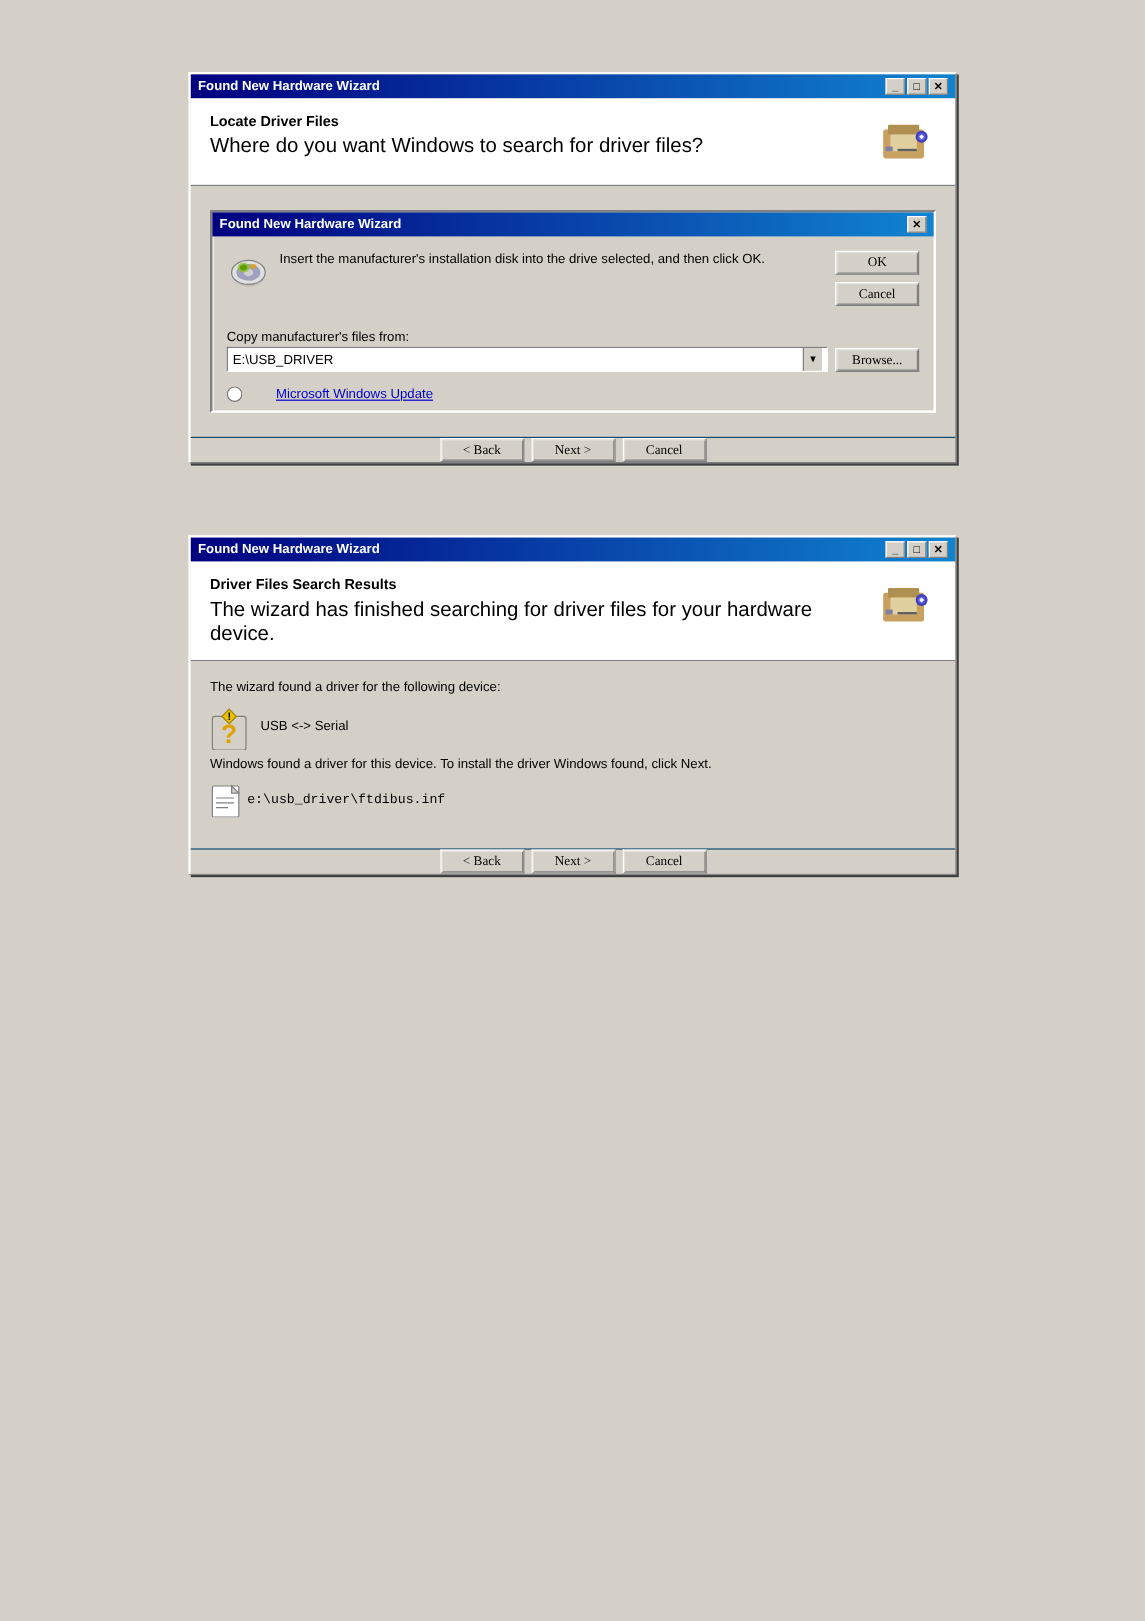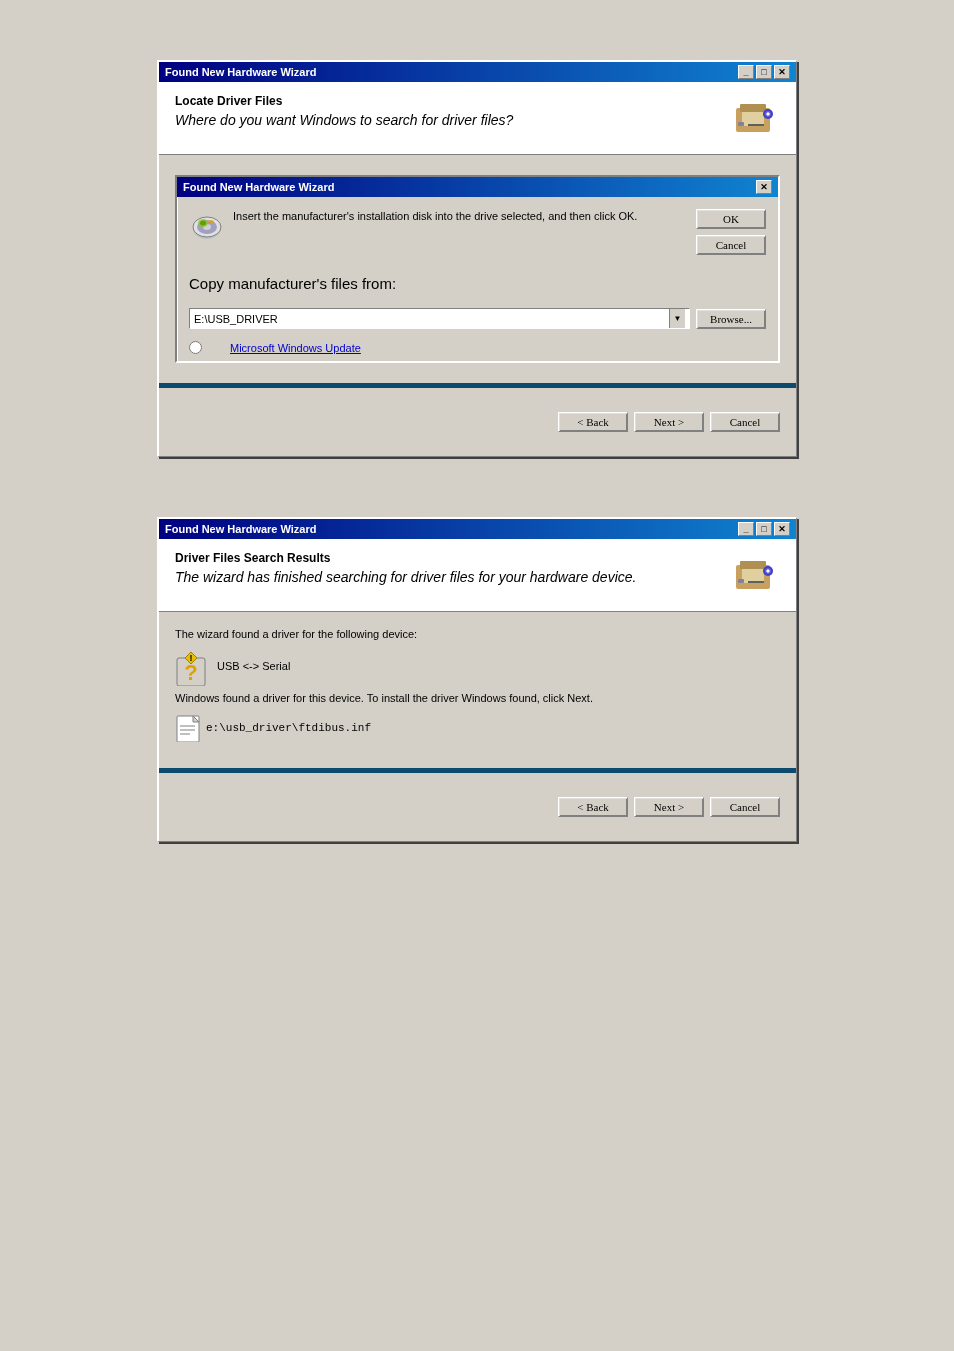--- a/index.html
+++ b/index.html
@@ -70,23 +70,22 @@
       flex: 1;
     }
 
     .wizard-header h2 {
       font-size: 12px;
       font-weight: bold;
       margin-bottom: 4px;
     }
 
     .wizard-header p {
-      font-size: 14px;
+      font-size: 17px;
       color: #000;
-      font-style: italic;
     }
 
     
     .hw-icon {
       width: 48px;
       height: 48px;
     }
 
     .wizard-body {
       padding: 12px 16px;
@@ -143,22 +142,22 @@
       text-align: center;
     }
 
     
     .copy-section {
       padding: 8px 12px 12px;
     }
 
     .copy-section label {
       display: block;
-      margin-bottom: 16px;
-      font-size: 15px;
+      margin-bottom: 2px;
+      font-size: 11px;
     }
 
     .copy-row {
       display: flex;
       gap: 6px;
       align-items: center;
       justify-content: flex-end;
     }
 
     .path-combo {
@@ -181,24 +180,24 @@
       border-left: 1px solid #808080;
       display: flex;
       align-items: center;
       justify-content: center;
       font-size: 8px;
     }
 
     
     .wizard-footer {
       background: #d4d0c8;
-      padding: 24px 16px;
-      border-top: 5px solid #0c4a6e;
-      display: flex;
-      justify-content: flex-end;
+      padding: 0 16px;
+      border-top: 1px solid #0c4a6e;
+      display: flex;
+      justify-content: center;
       gap: 6px;
     }
 
     .radio-item {
       display: flex;
       align-items: center;
       gap: 6px;
       margin-bottom: 6px;
       font-size: 11px;
     }

